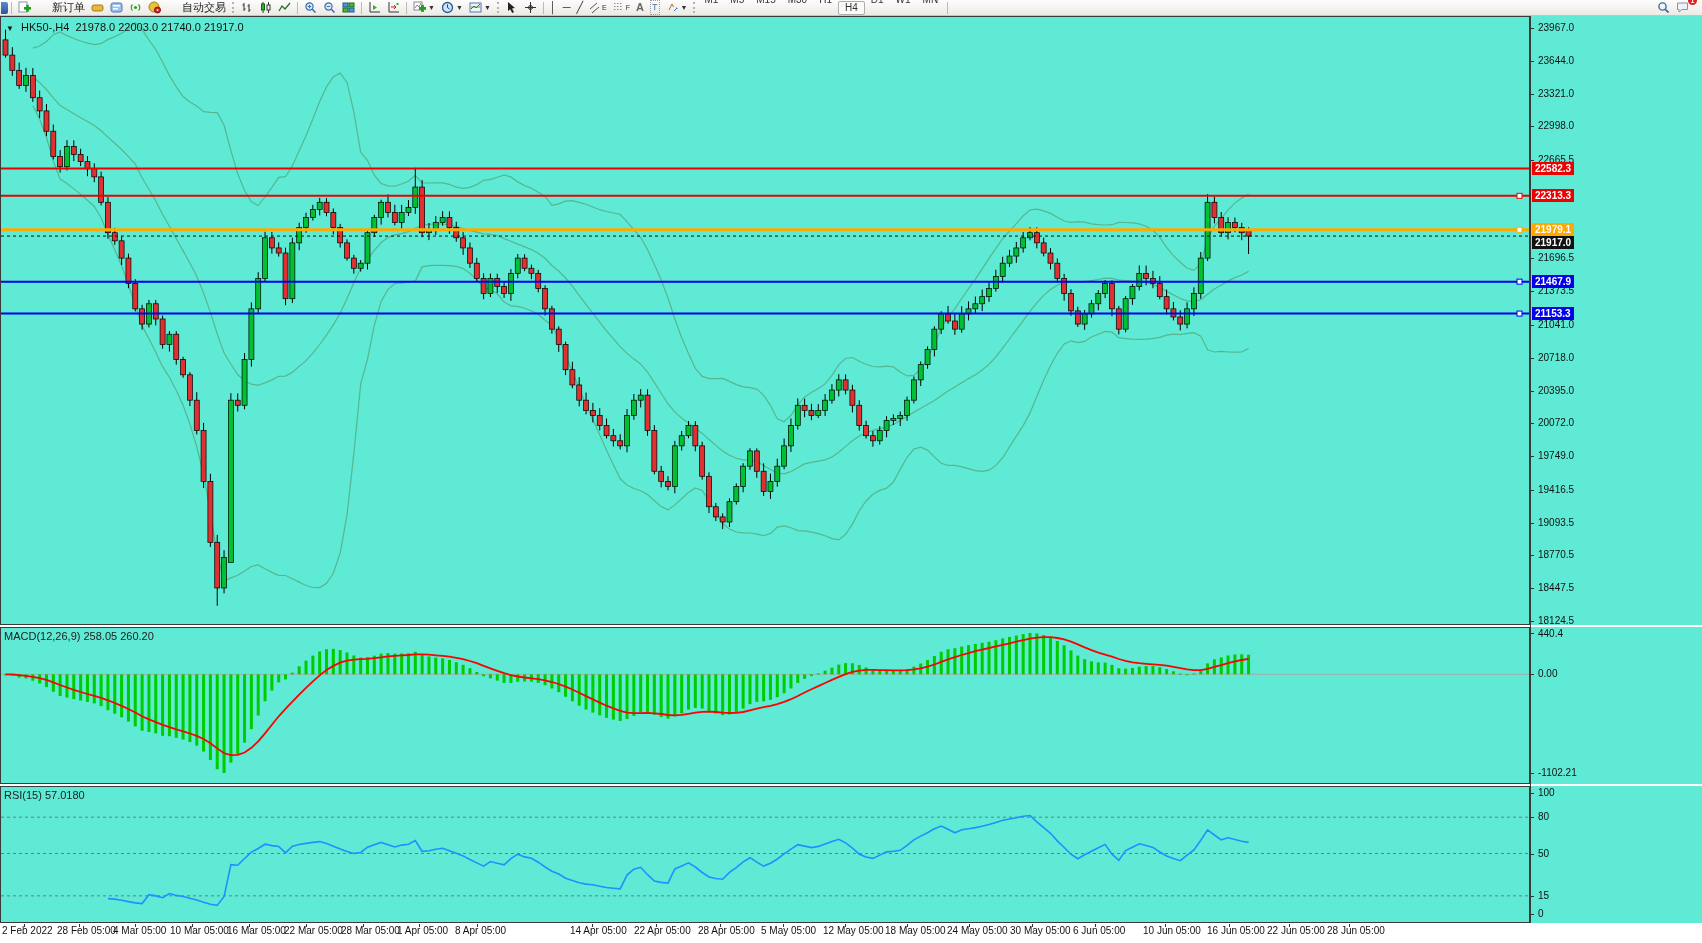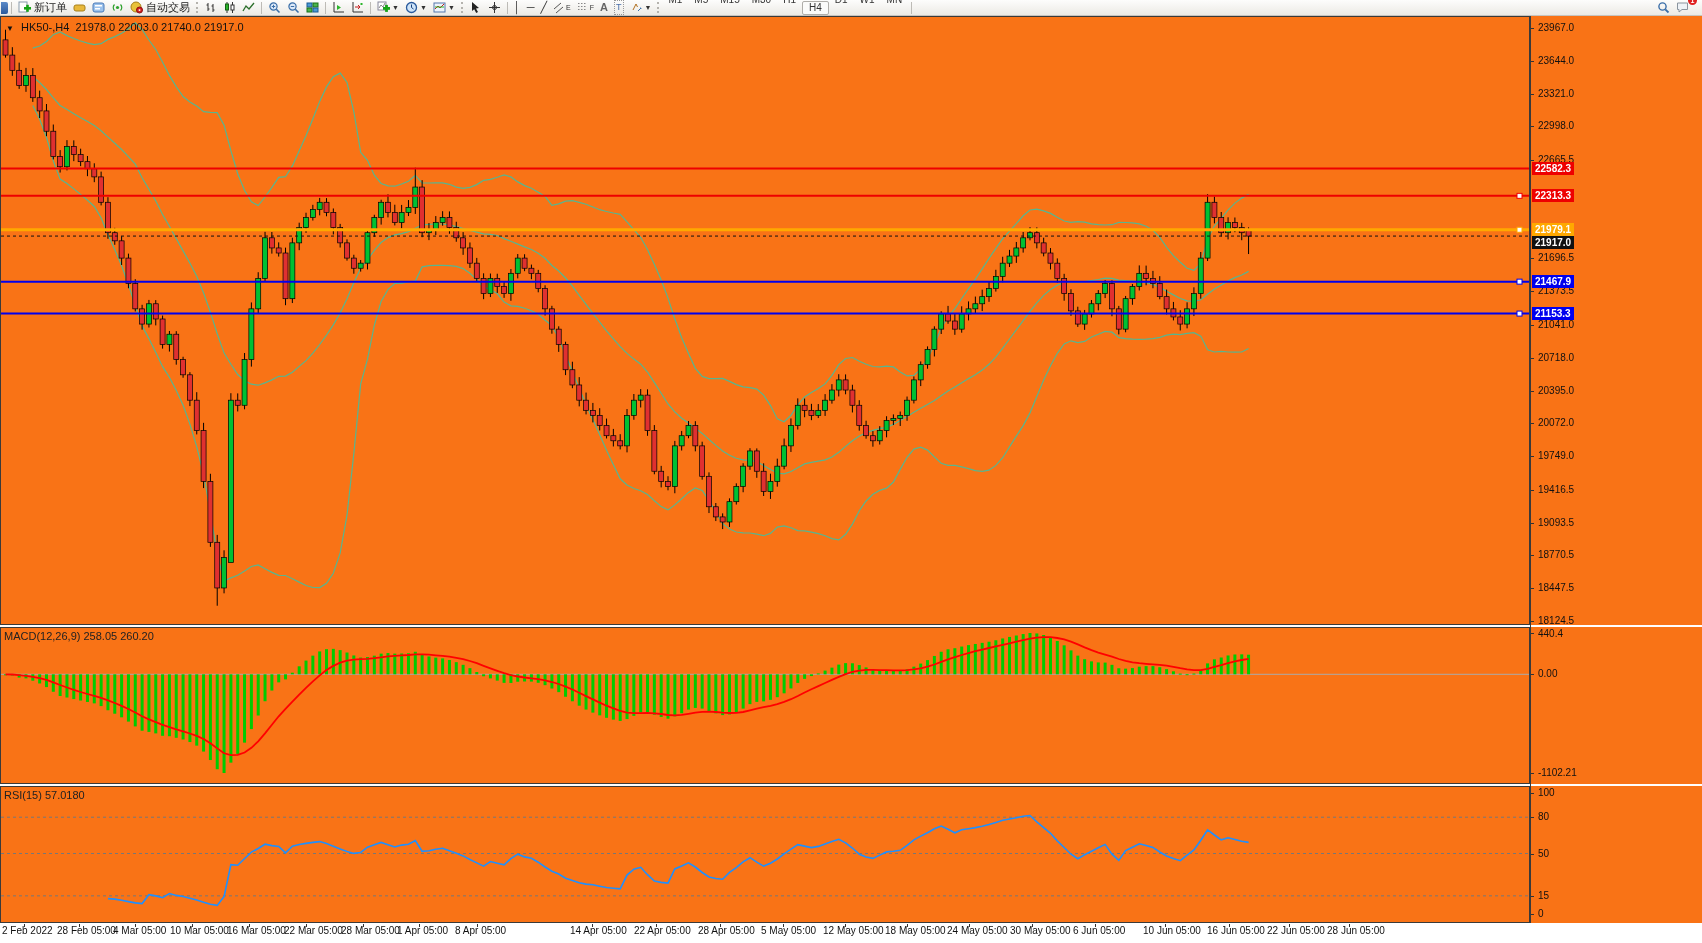--- a/index.html
+++ b/index.html
@@ -5,36 +5,36 @@
   * { margin:0; padding:0; box-sizing:border-box; }
   html,body { width:1702px; height:943px; overflow:hidden; background:#fff;
               font-family:"Liberation Sans", sans-serif; }
   #app { position:relative; width:1702px; height:943px; background:#fff; }
 
   
   .toolbar { position:absolute; top:0; left:0; width:1702px; height:16px;
              background:linear-gradient(#fdfdfc,#eceae5); border-bottom:1px solid #c6c4bf;
              display:flex; align-items:center; padding-left:1px; }
   .tb { height:15px; display:flex; align-items:center; padding:0 3px; cursor:default; }
-  .tb-label { font-size:11px; color:#222; margin-left:3px; white-space:nowrap; }
+  .tb-label { font-size:11px; color:#222; margin-left:21px; white-space:nowrap; }
   .sep { width:1px; height:12px; background:#bdbbb6; margin:0 3px; flex:none; }
   .handle { width:2px; height:11px; border-left:2px dotted #b5b3ae; margin:0 3px; flex:none; }
   .icon { width:13px; height:13px; display:block; flex:none; }
   .glyph { font-size:11px; color:#333; line-height:13px; }
   .dd { font-size:7px; color:#333; margin-left:2px; }
   .tf { font-size:10px; color:#333; padding:0 6px; height:32px; line-height:15px; }
   .tf.active { background:#fbfbfa; border:1px solid #b0aeaa; border-radius:2px; height:14px; line-height:12px; }
   .tbright { margin-left:auto; display:flex; align-items:center; padding-right:10px; }
   .chatwrap { position:relative; }
   .badge { position:absolute; top:-4px; right:-5px; min-width:9px; height:9px; background:#e02020;
            color:#fff; font-size:7px; font-weight:bold; border-radius:5px; text-align:center; line-height:9px; padding:0 1px; }
   .clipicon { width:7px; height:12px; background:linear-gradient(#5a8ac8,#2b5a9c); border-radius:0 2px 2px 0; }
 
   
-  .panel { position:absolute; left:0; width:1702px; background:#f97316; }
+  .panel { position:absolute; left:0; width:1702px; background:#5eead4; }
   .axis-label { position:absolute; font-size:10px; color:#111; white-space:nowrap; }
   .tick { position:absolute; width:4px; height:1px; background:#333; left:1530px; }
   .tag { position:absolute; left:1532px; font-size:10px; font-weight:bold; color:#fff;
          padding:0 3px; height:13px; line-height:13px; white-space:nowrap; }
   #chart-title { position:absolute; top:5px; left:6px; font-size:11px; color:#111; }
   #chart-title .caret { font-size:8px; margin-right:4px; }
   .ind-label { position:absolute; top:3px; left:4px; font-size:11px; color:#222; }
   .vaxis { position:absolute; left:1530px; top:16px; width:1px; height:907px; background:#3a3a3a; }
   .date-strip { position:absolute; top:924px; left:0; width:1702px; height:19px; background:#fff; }
   .date-label { position:absolute; top:1px; font-size:10px; color:#111; white-space:nowrap; }

